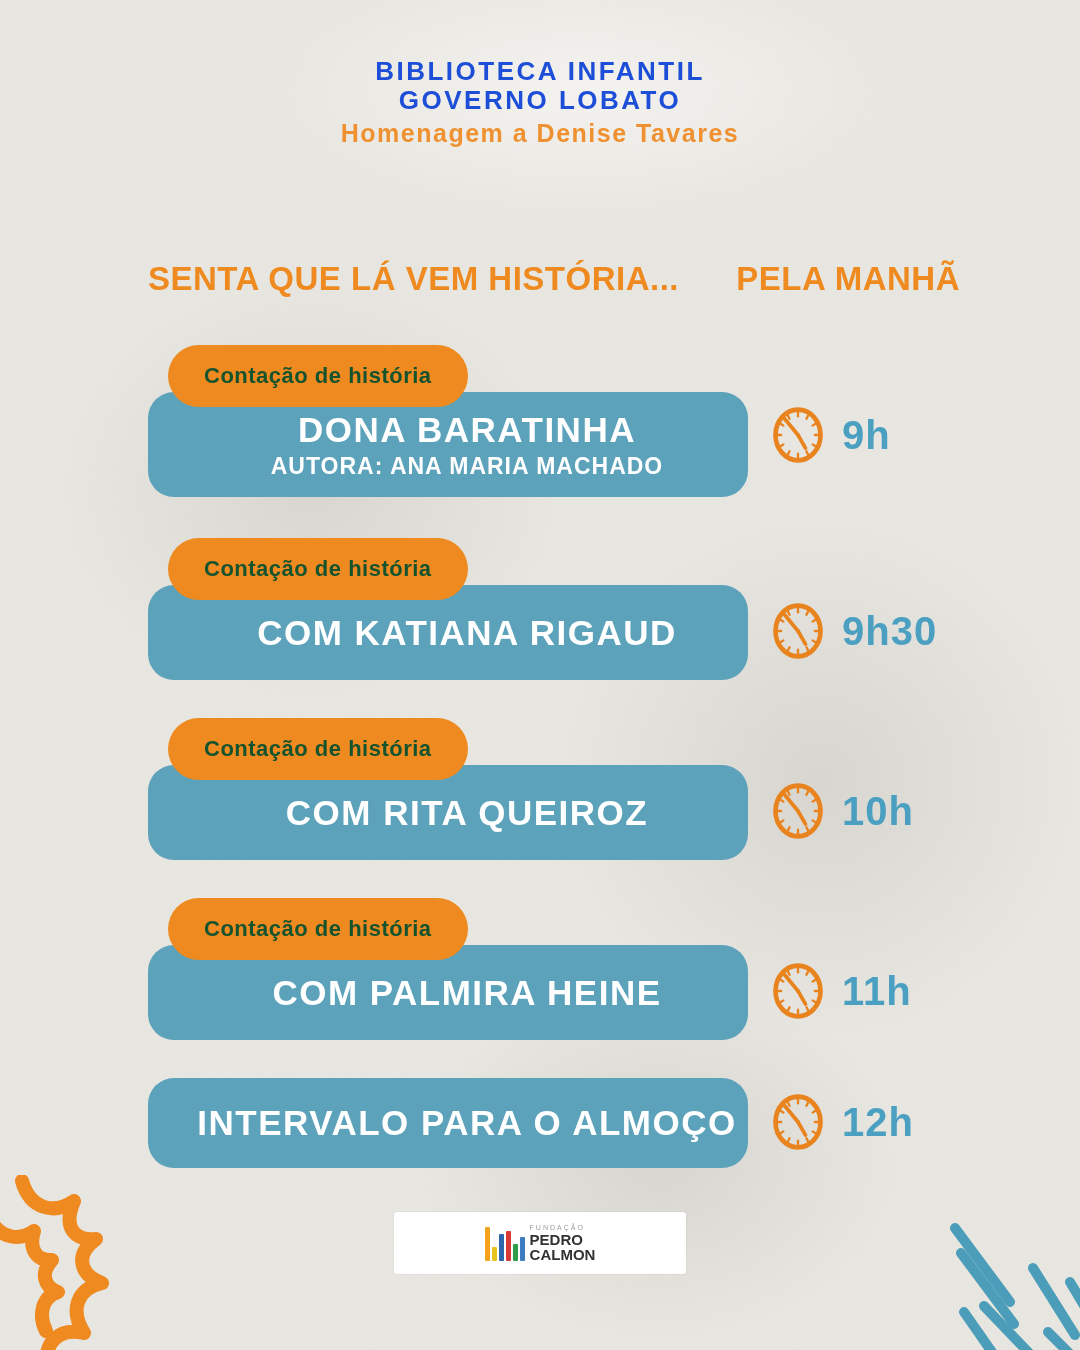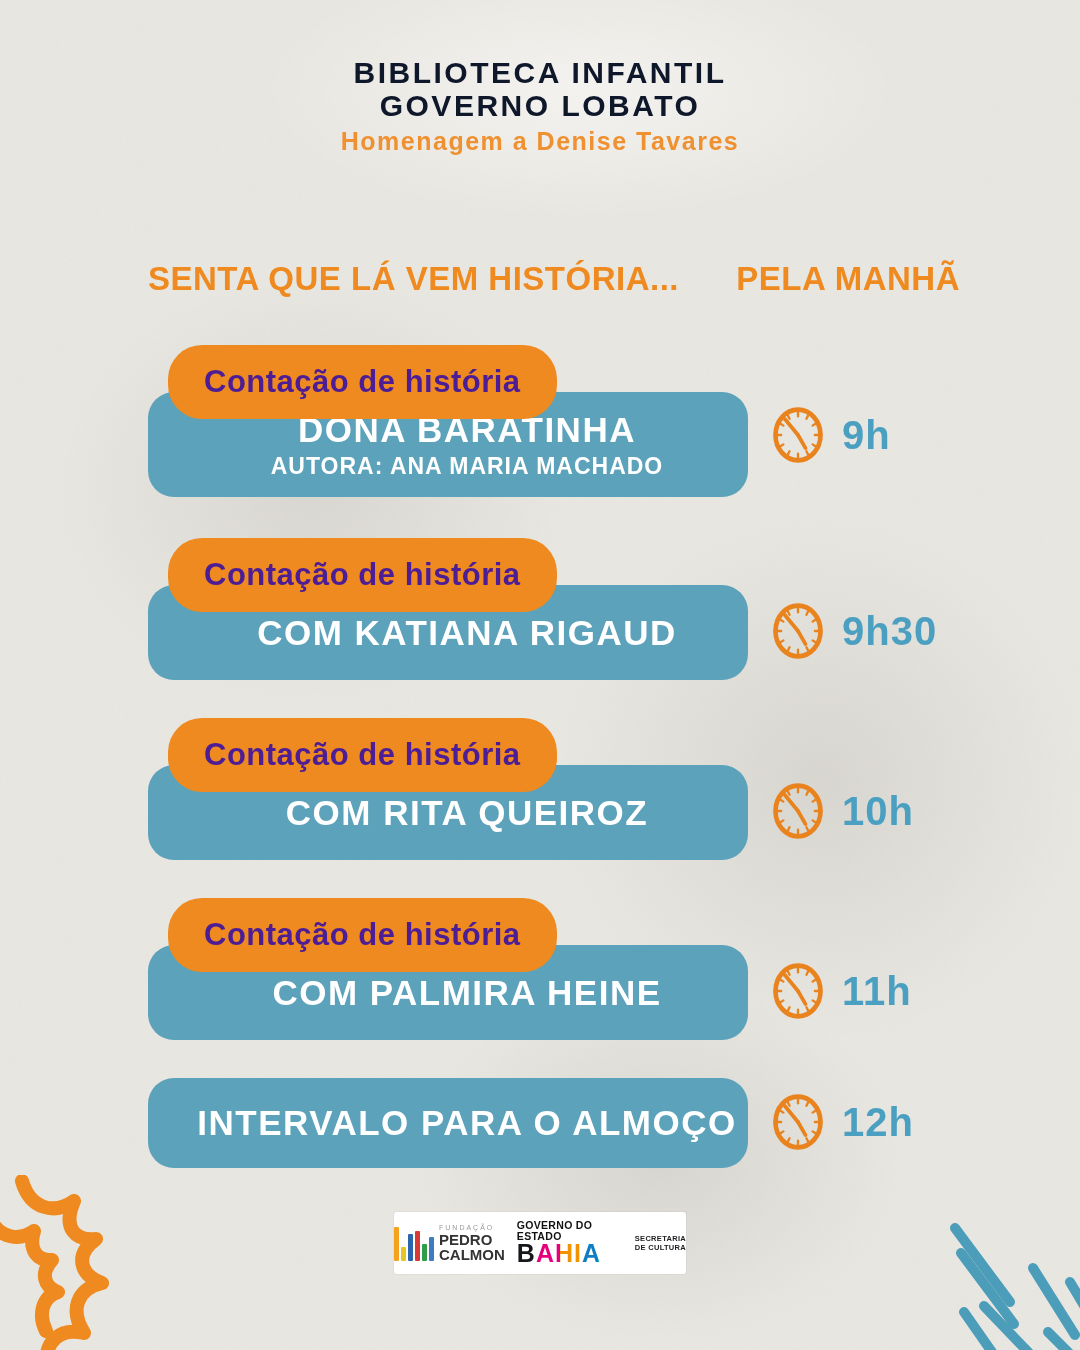--- a/index.html
+++ b/index.html
@@ -18,37 +18,37 @@
   .blob2 { left:560px; top:520px; width:520px; height:520px;
     background:radial-gradient(closest-side, rgba(150,148,140,.20), rgba(150,148,140,0)); }
   .blob3 { left:420px; top:980px; width:480px; height:360px;
     background:radial-gradient(closest-side, rgba(140,138,130,.18), rgba(140,138,130,0)); }
   .blob4 { left:260px; top:-40px; width:640px; height:260px;
     background:radial-gradient(closest-side, rgba(255,255,255,.5), rgba(255,255,255,0)); }
 
   
   .header { position:absolute; top:56px; left:0; width:100%; text-align:center; }
   .kicker { font-size:30px; font-weight:800; color:#EE8A1F; letter-spacing:1px; }
-  .title-line { font-size:30px; line-height:1.02; font-weight:800; color:#0f172a; letter-spacing:2.5px; margin-top:2px; }
+  .title-line { font-size:26px; line-height:1.02; font-weight:800; color:#1d4ed8; letter-spacing:2.5px; margin-top:2px; }
   .tribute { font-size:25px; font-weight:700; color:#EF9130; letter-spacing:1.5px; margin-top:6px; }
 
   
   .headings { position:absolute; top:260px; left:148px; right:120px;
     display:flex; justify-content:space-between; align-items:flex-start; }
   .heading { font-size:33px; font-weight:800; color:#EE8A1F; letter-spacing:.5px; }
 
   
   .row { position:absolute; left:148px; width:812px; }
   .row-1 { top:345px; } .row-2 { top:538px; } .row-3 { top:718px; }
   .row-4 { top:898px; } .row-5 { top:1078px; }
   .badge {
-    position:absolute; left:20px; top:0; height:74px; z-index:2;
+    position:absolute; left:20px; top:0; height:62px; z-index:2;
     display:inline-flex; align-items:center; padding:0 36px;
     background:#EE8A1F; border-radius:34px;
-    color:#4c1d95; font-size:31px; font-weight:800; letter-spacing:.5px;
+    color:#14532d; font-size:22px; font-weight:800; letter-spacing:.5px;
     white-space:nowrap;
   }
   .box {
     position:absolute; left:0; top:47px; width:600px; z-index:1;
     background:#5BA2BA; border-radius:26px;
     display:flex; flex-direction:column; justify-content:center;
     padding-left:38px; box-sizing:border-box;align-items:center;
   }
   .row-1 .box { height:105px; }
   .row-2 .box, .row-3 .box, .row-4 .box { height:95px; }
@@ -222,30 +222,20 @@
         <div class="bar b4"></div>
           <div class="bar b5"></div>
           <div class="bar b6"></div>
       </div>
       <div class="pc-text">
         <span class="pc-small">FUNDAÇÃO</span>
         <span class="pc-big">PEDRO</span>
         <span class="pc-big">CALMON</span>
       </div>
     </div>
-    <div class="gov-logo">
-      <div class="gov-left">
-        <span class="gov-top">GOVERNO DO ESTADO</span>
-        <span class="gov-name">BAHIA</span>
-      </div>
-      <div class="gov-right">
-        <span class="gov-dept">SECRETARIA</span>
-        <span class="gov-dept">DE CULTURA</span>
-      </div>
-    </div>
   </div>
 
   <svg class="star-doodle" width="180" height="185" viewBox="0 0 180 185">
     <g fill="none" stroke="#EE8A1F" stroke-width="14" stroke-linecap="round" stroke-linejoin="round">
       <path d="M34,6 C42,34 66,40 86,26 C74,54 88,66 108,64 C86,80 92,100 114,108 C88,114 82,136 96,158 C70,152 58,168 58,188"></path>
       <path d="M2,44 C12,64 32,66 46,56 C40,76 50,86 64,85 C52,98 56,112 70,117 C54,122 50,140 58,156"></path>
     </g>
   </svg>
 
   <svg class="lines-doodle" width="150" height="160" viewBox="0 0 150 160">

